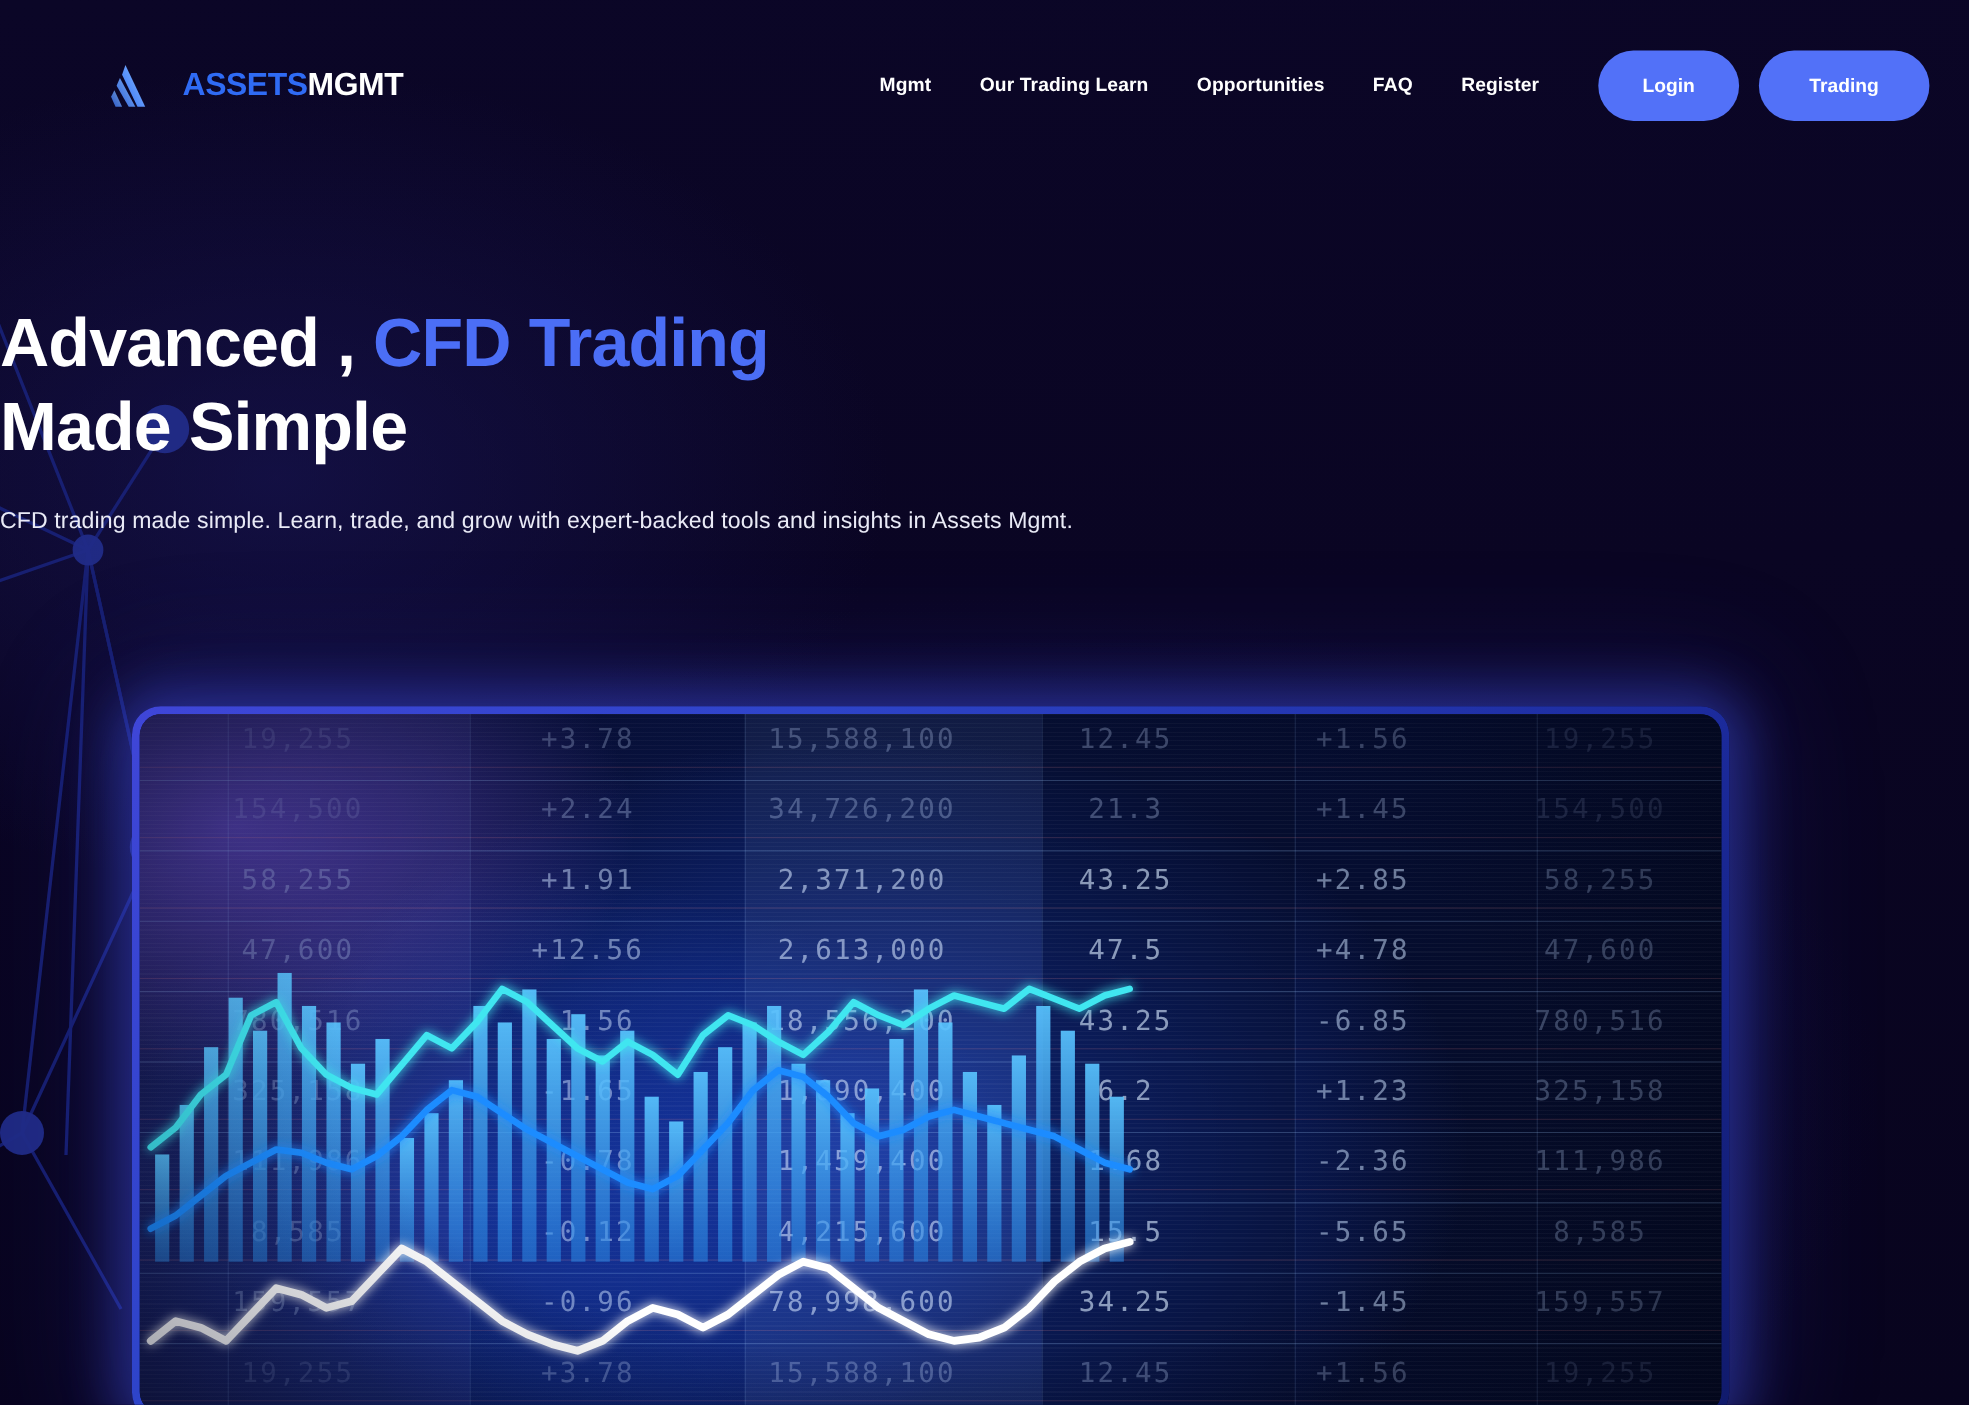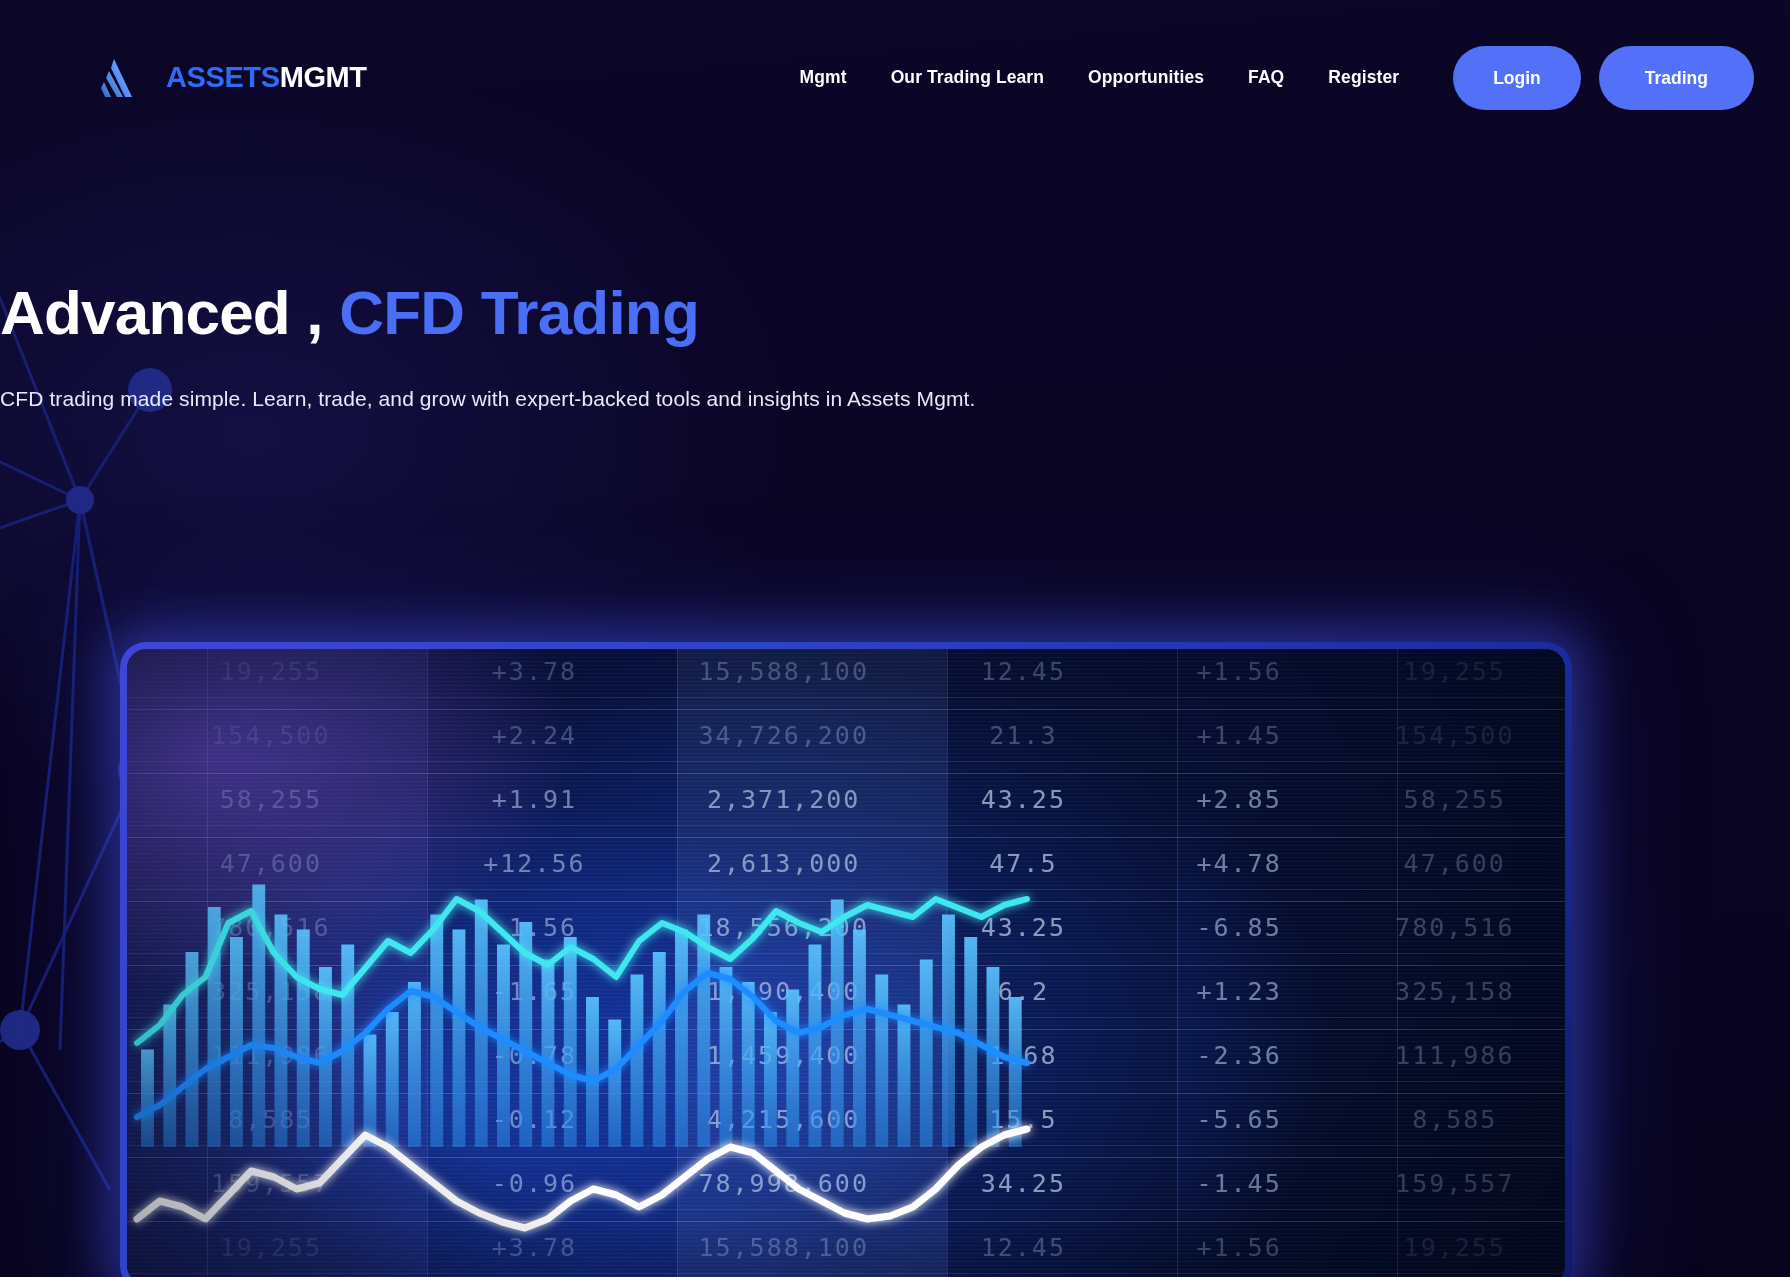--- a/index.html
+++ b/index.html
@@ -193,20 +193,21 @@
 
   <div id="auth-actions">
     <button class="pill-btn" id="btn-login">Login</button>
     <button class="pill-btn" id="btn-register">Trading</button>
   </div>
 </header>
 
 <section id="hero">
   <h1 id="hero-title">
     <span><span>Advanced , </span><span class="accent">CFD Trading</span></span><br>
+    <span>Made Simple</span>
   </h1>
   <p id="hero-sub">CFD trading made simple. Learn, trade, and grow with expert-backed tools and insights in Assets Mgmt.</p>
 </section>
 
 <div id="chart-card">
   <div id="chart-screen">
     <div id="scr-glow"></div>
 
     <div class="vband" style="left:550px;width:270px;background:rgba(185,210,255,.07);"></div>
     <div class="vband" style="left:820px;width:230px;background:rgba(5,12,40,.30);"></div>

